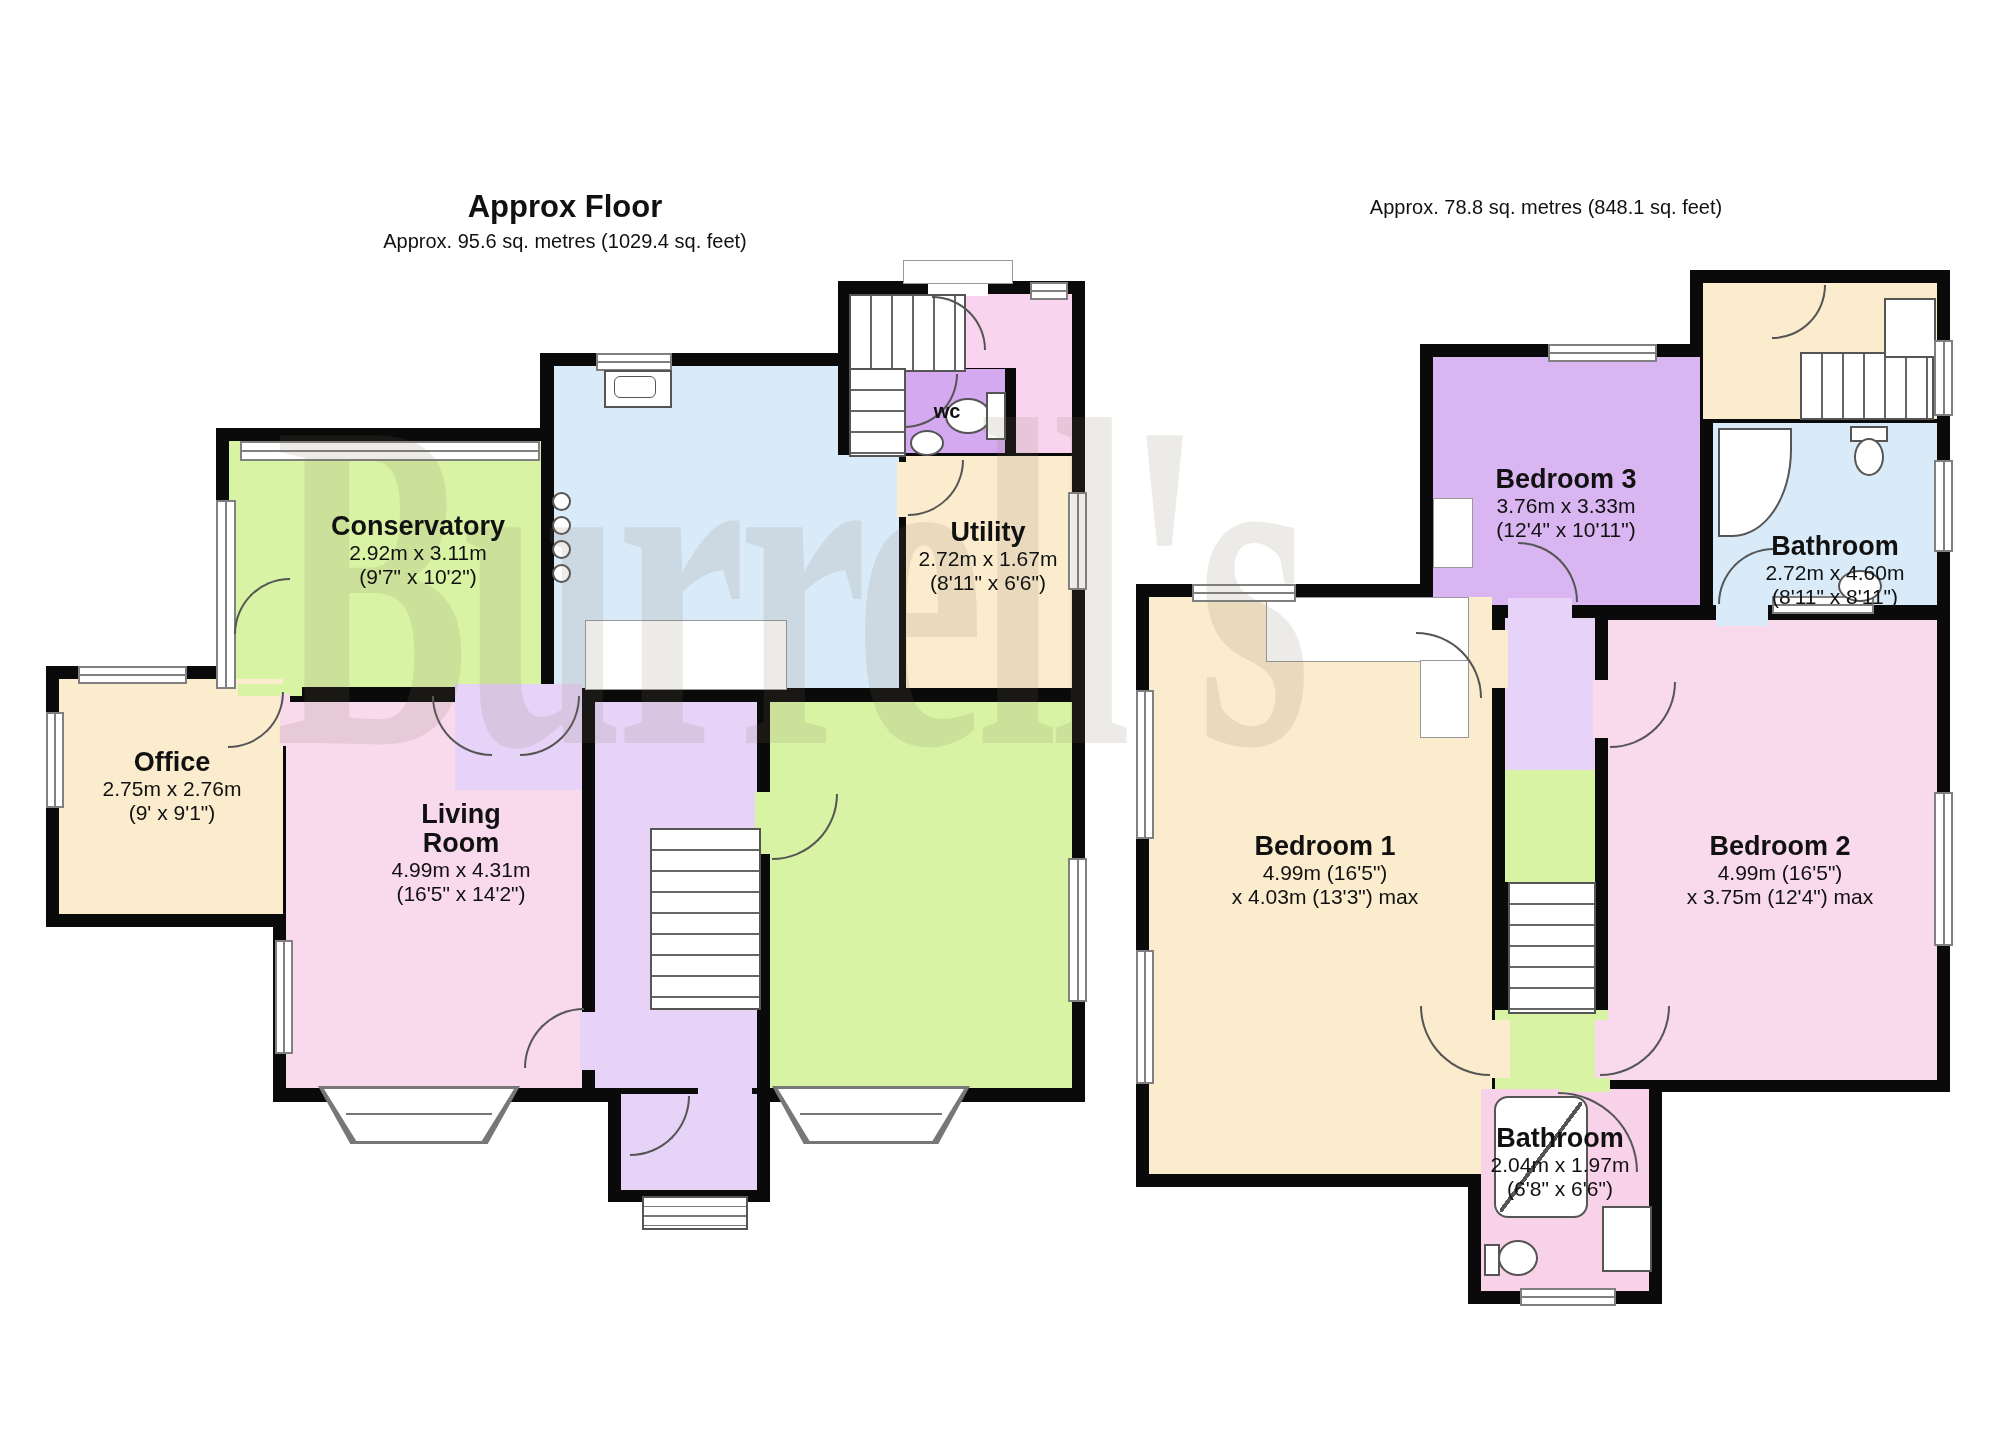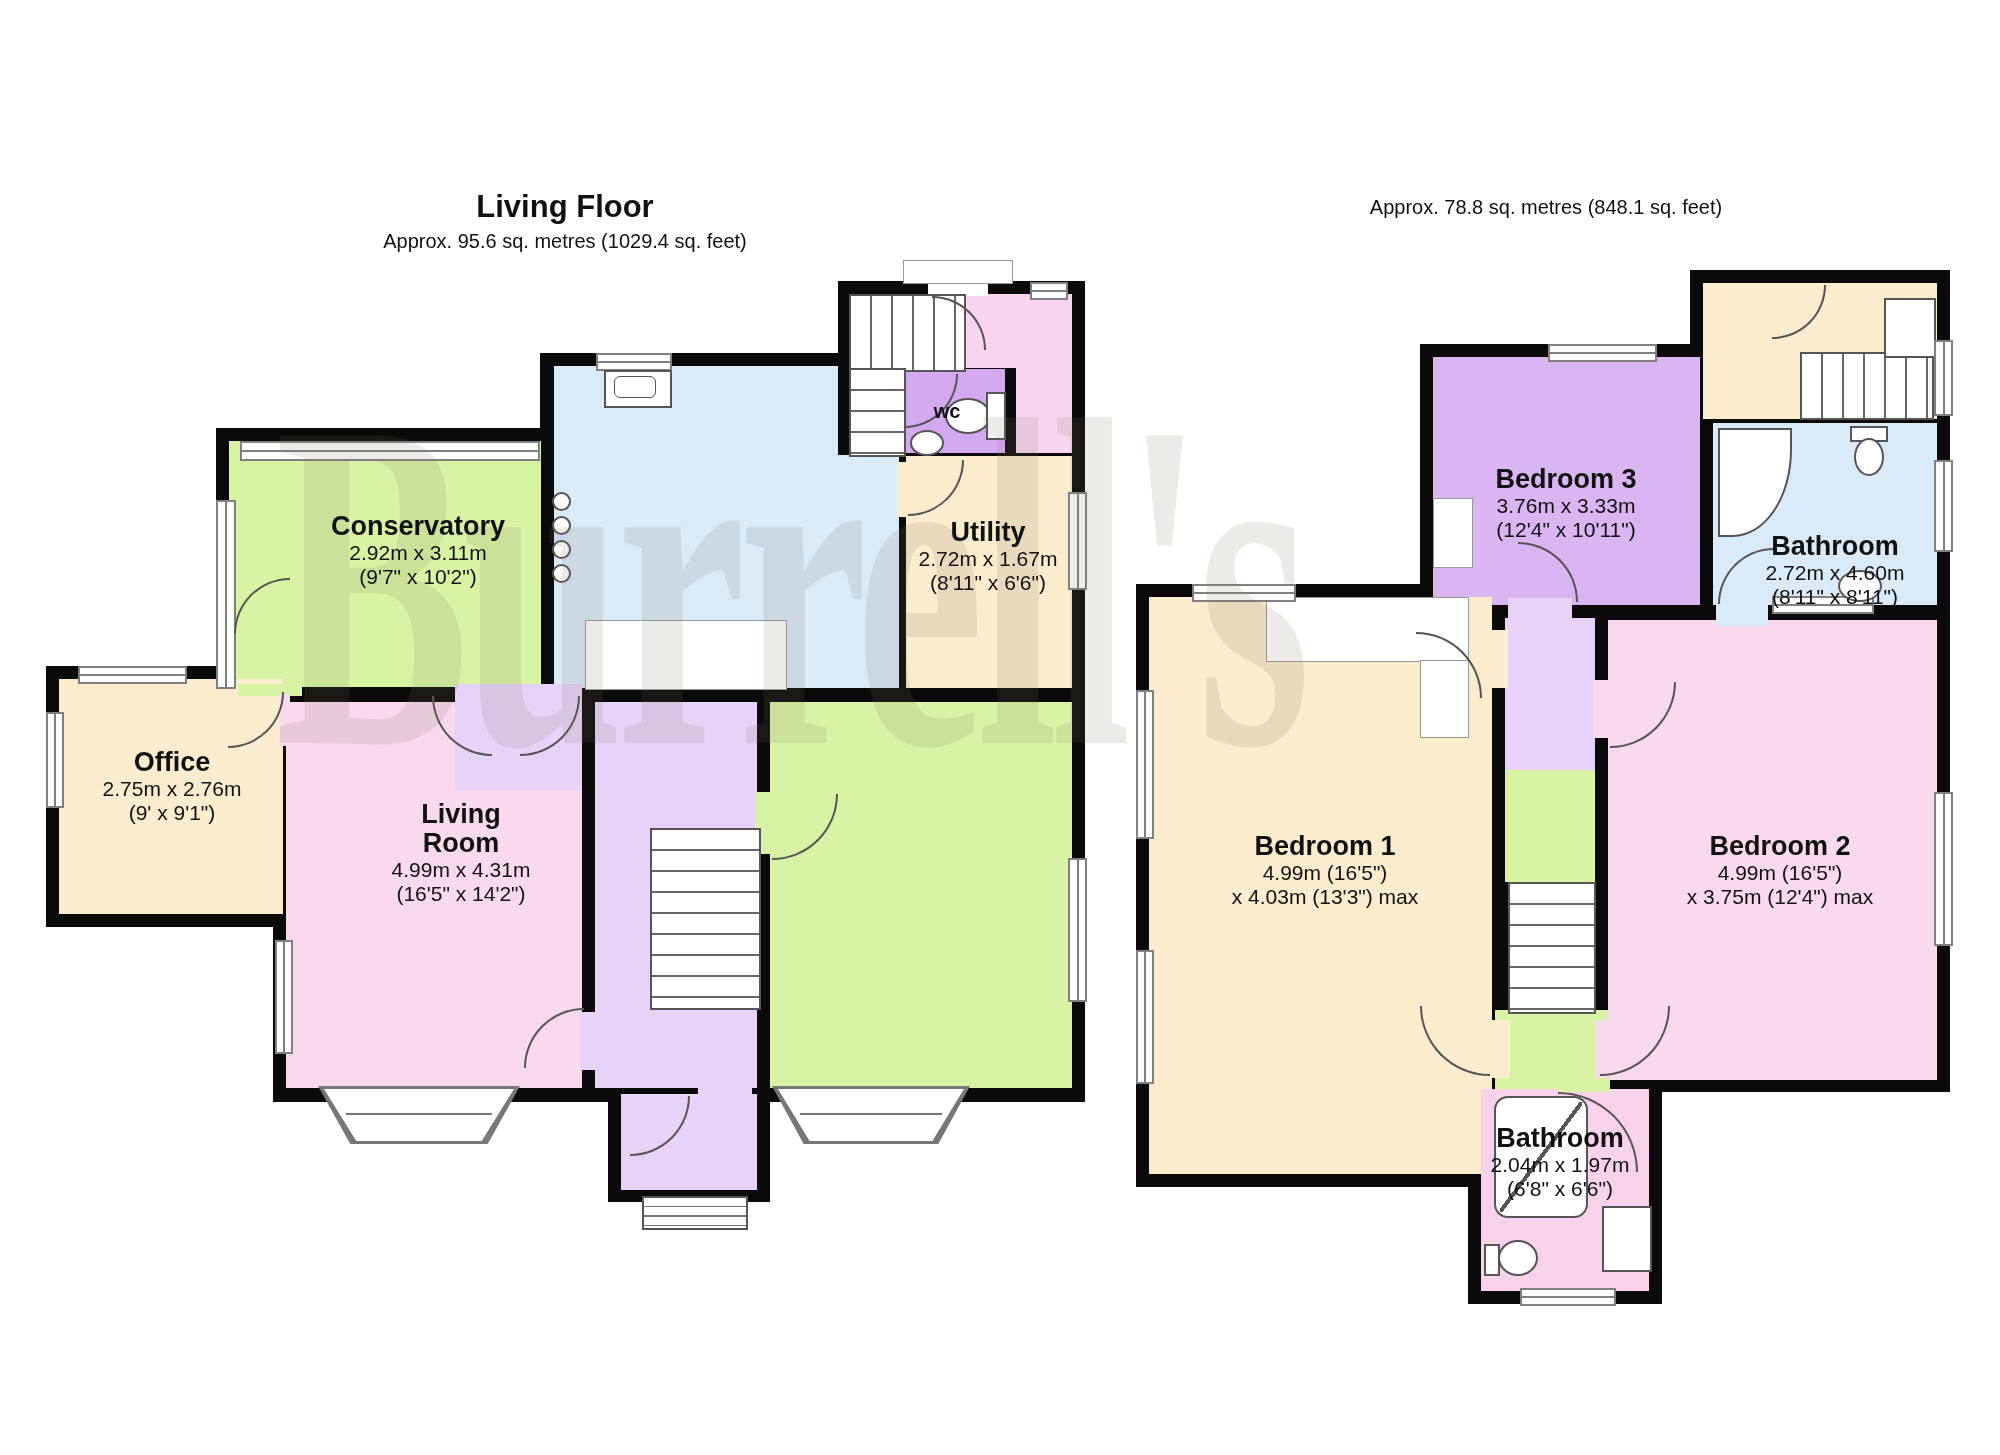--- a/index.html
+++ b/index.html
@@ -42,21 +42,21 @@
   .wcnm{font-weight:bold;font-size:20px;color:#111;}
 </style>
 </head>
 <body>
 
 <div id="canvas">
 
   <div class="wm">Burrell's</div>
 
   <div class="ftitle" style="left:365px;top:190px;">
-    <div class="t">Living Floor</div>
+    <div class="t">Approx Floor</div>
     <div class="s">Approx. 95.6 sq. metres (1029.4 sq. feet)</div>
   </div>
   <div class="ftitle" style="left:1346px;top:190px;">
     <div class="s">Approx. 78.8 sq. metres (848.1 sq. feet)</div>
   </div>
 
   <div class="b" style="left:838px;top:281px;width:247px;height:182px;"></div>
   <div class="b" style="left:540px;top:353px;width:372px;height:347px;"></div>
   <div class="b" style="left:216px;top:428px;width:344px;height:272px;"></div>
   <div class="b" style="left:893px;top:443px;width:192px;height:257px;"></div>

